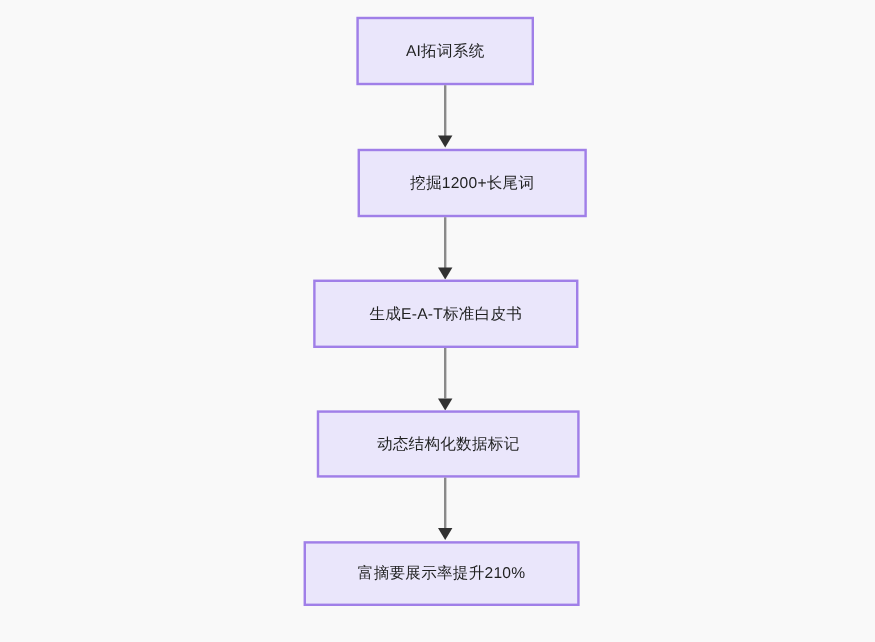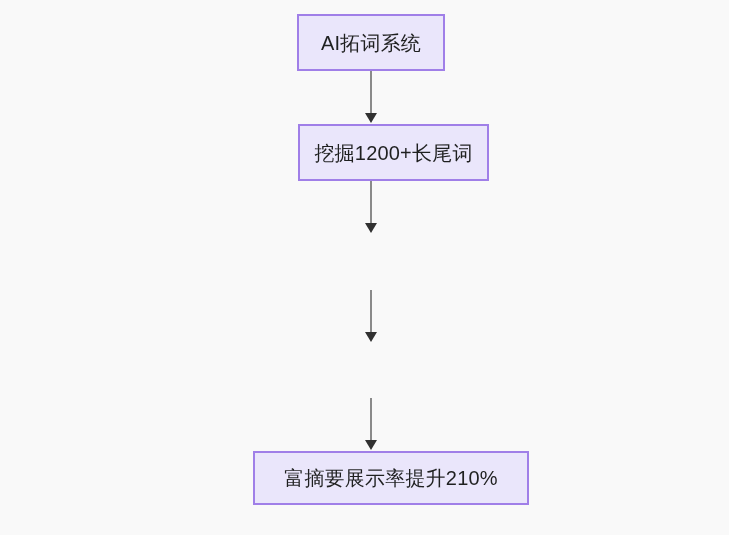--- a/index.html
+++ b/index.html
@@ -26,34 +26,34 @@
     box-sizing: border-box;
     background: #eae6fb;
     border: 2px solid #a07fe8;
     display: flex;
     align-items: center;
     justify-content: center;
     border-radius: 0;
   }
 
   .node-label {
-    font-size: 20px;
+    font-size: 13px;
     line-height: 1.2;
     color: #1f2020;
     white-space: nowrap;
     letter-spacing: 0.2px;
     font-family: "Liberation Sans", "DejaVu Sans", sans-serif;
   }
 
   
   #node-0 { left: 297px; top: 14px;  width: 148px; height: 57px; }
   #node-1 { left: 275px; top: 124px; width: 191px; height: 57px; margin-left: 23px; }
   #node-2 { left: 261px; top: 233px; width: 221px; height: 57px; }
   #node-3 { left: 264px; top: 342px; width: 219px; height: 56px; }
-  #node-4 { left: 253px; top: 451px; width: 276px; height: 54px; }
+  #node-4 { left: 253px; top: 451px; width: 230px; height: 54px; }
 
   
   .arrow {
     position: absolute;
     width: 2px;
     background: #8a8a8a;
     left: 370px;
   }
   .arrow-head {
     position: absolute;
@@ -86,24 +86,30 @@
   <div class="arrow" id="arrow-line-0"></div>
   <div class="arrow-head" id="arrow-head-0"></div>
 
   <div class="node" id="node-1">
     <span class="node-label">挖掘1200+长尾词</span>
   </div>
 
   <div class="arrow" id="arrow-line-1"></div>
   <div class="arrow-head" id="arrow-head-1"></div>
 
+  <div class="node" id="node-2">
+    <span class="node-label">生成E-A-T标准白皮书</span>
+  </div>
 
   <div class="arrow" id="arrow-line-2"></div>
   <div class="arrow-head" id="arrow-head-2"></div>
 
+  <div class="node" id="node-3">
+    <span class="node-label">动态结构化数据标记</span>
+  </div>
 
   <div class="arrow" id="arrow-line-3"></div>
   <div class="arrow-head" id="arrow-head-3"></div>
 
   <div class="node" id="node-4">
     <span class="node-label">富摘要展示率提升210%</span>
   </div>
 
 </div>
 

